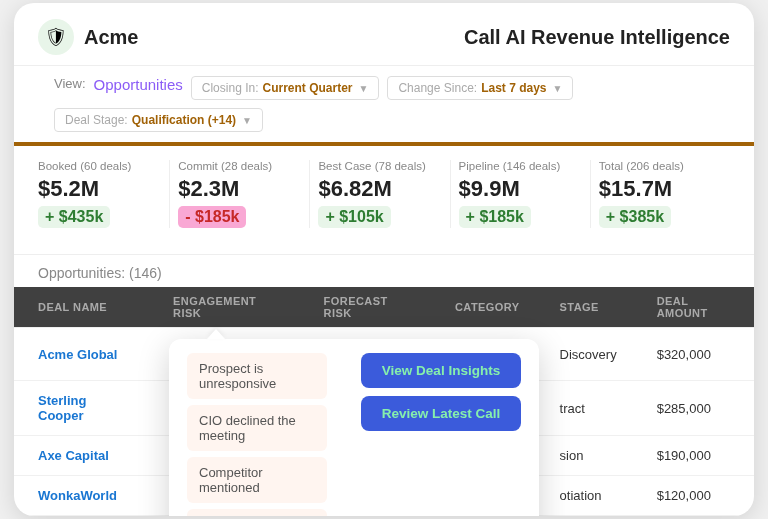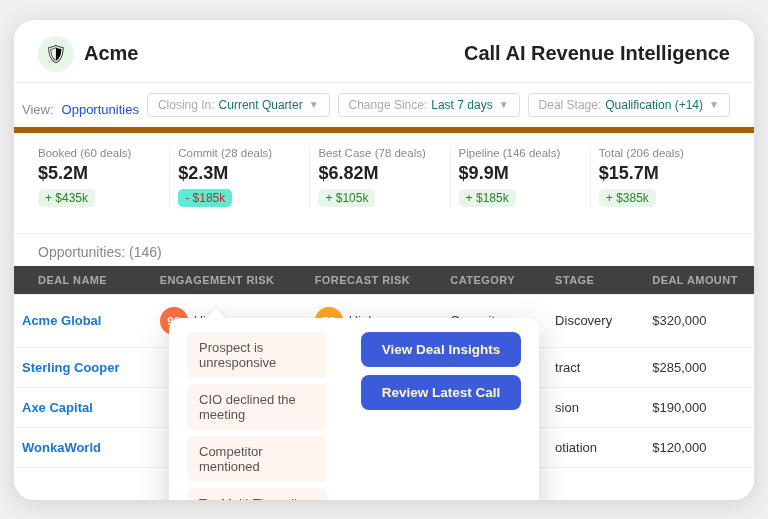--- a/index.html
+++ b/index.html
@@ -48,45 +48,45 @@
       color: #222;
     }
     .header-right {
       font-size: 20px;
       font-weight: 700;
       color: #222;
     }
     
     .filters {
       display: flex;
-      align-items: flex-end;
+      align-items: flex-start;
       gap: 8px;
-      padding: 10px 8px;
-      border-bottom: 6px solid #a16207;
+      padding: 10px 40px;
+      border-bottom: 4px solid #a16207;
       flex-wrap: wrap;
     }
     .filter-label {
       font-size: 13px;
       color: #888;
       font-weight: 500;
     }
     .filter-btn {
       font-size: 12px;
       color: #555;
       background: #fff;
       border: 1px solid #ddd;
       border-radius: 4px;
       padding: 4px 10px;
       cursor: pointer;
       display: flex;
       align-items: center;
       gap: 4px;
     }
     .filter-btn span.label { color: #aaa; font-weight: 400; }
-    .filter-btn span.val { color: #0f766e; font-weight: 400; }
+    .filter-btn span.val { color: #a16207; font-weight: 700; }
     .chevron { font-size: 10px; color: #aaa; margin-left: 2px; }
     
     .metrics {
       display: flex;
       padding: 14px 24px 26px 24px;
       gap: 0;
       border-bottom: 1px solid #eee;
     }
     .metric {
       flex: 1;
@@ -94,34 +94,34 @@
       border-right: 1px solid #eee;
     }
     .metric:first-child { padding-left: 0; }
     .metric:last-child { border-right: none; }
     .metric-label {
       font-size: 11.5px;
       color: #888;
       margin-bottom: 4px;
     }
     .metric-value {
-      font-size: 18px;
+      font-size: 22px;
       font-weight: 700;
       color: #222;
       margin-bottom: 4px;
     }
     .metric-change {
-      font-size: 12px;
-      font-weight: 400;
+      font-size: 16px;
+      font-weight: 700;
       padding: 2px 7px;
       border-radius: 5px;
       display: inline-block;
     }
     .positive { background: #e8f5e9; color: #2e7d32; }
-    .negative { background: #5eead4; color: #c62828; }
+    .negative { background: #f9a8d4; color: #c62828; }
     
     .opp-header {
       padding: 10px 24px 6px 24px;
       font-size: 14px;
       color: #333;
       font-weight: 600;
     }
     .opp-header span { color: #888; font-weight: 400; }
     
     .table-wrap { position: relative; }
@@ -143,21 +143,21 @@
       border-bottom: 1px solid #eee;
     }
     th:first-child { padding-left: 24px; }
     td {
       font-size: 13px;
       color: #333;
       padding: 12px 16px 12px 24px;
       border-bottom: 1px solid #f0f0f0;
       vertical-align: middle;
     }
-    td:first-child { padding-left: 8px; }
+    td:first-child { padding-left: 24px; }
     .deal-name {
       color: #1976d2;
       font-weight: 600;
       cursor: pointer;
     }
     .risk-cell {
       display: flex;
       align-items: center;
       gap: 6px;
     }
@@ -207,21 +207,21 @@
       margin-left: 18px;
     }
     .popup-row {
       display: flex;
       flex-direction: row;
       gap: 16px;
       align-items: flex-start;
     }
     .popup-btn {
       background: #3b5bdb;
-      color: #fef9c3;
+      color: #86efac;
       border: none;
       border-radius: 8px;
       padding: 10px 18px;
       font-size: 13.5px;
       font-weight: 600;
       cursor: pointer;
       white-space: nowrap;
       width: 160px;
       text-align: center;
     }
@@ -247,21 +247,21 @@
       <div class="logo-icon">
         <span>🛡</span>
       </div>
       <span class="header-title">Acme</span>
     </div>
     <div class="header-right">Call AI Revenue Intelligence</div>
   </div>
 
   <div class="filters">
     <span class="filter-label">View:</span>
-    <span class="filter-label" style="color:#1d4ed8;font-size:13px;">Opportunities</span>
+    <span class="filter-label" style="color:#8b5cf6;font-size:15px;">Opportunities</span>
     <button class="filter-btn">
       <span class="label">Closing In:</span>
       <span class="val">Current Quarter</span>
       <span class="chevron">▼</span>
     </button>
     <button class="filter-btn">
       <span class="label">Change Since:</span>
       <span class="val">Last 7 days</span>
       <span class="chevron">▼</span>
     </button>

